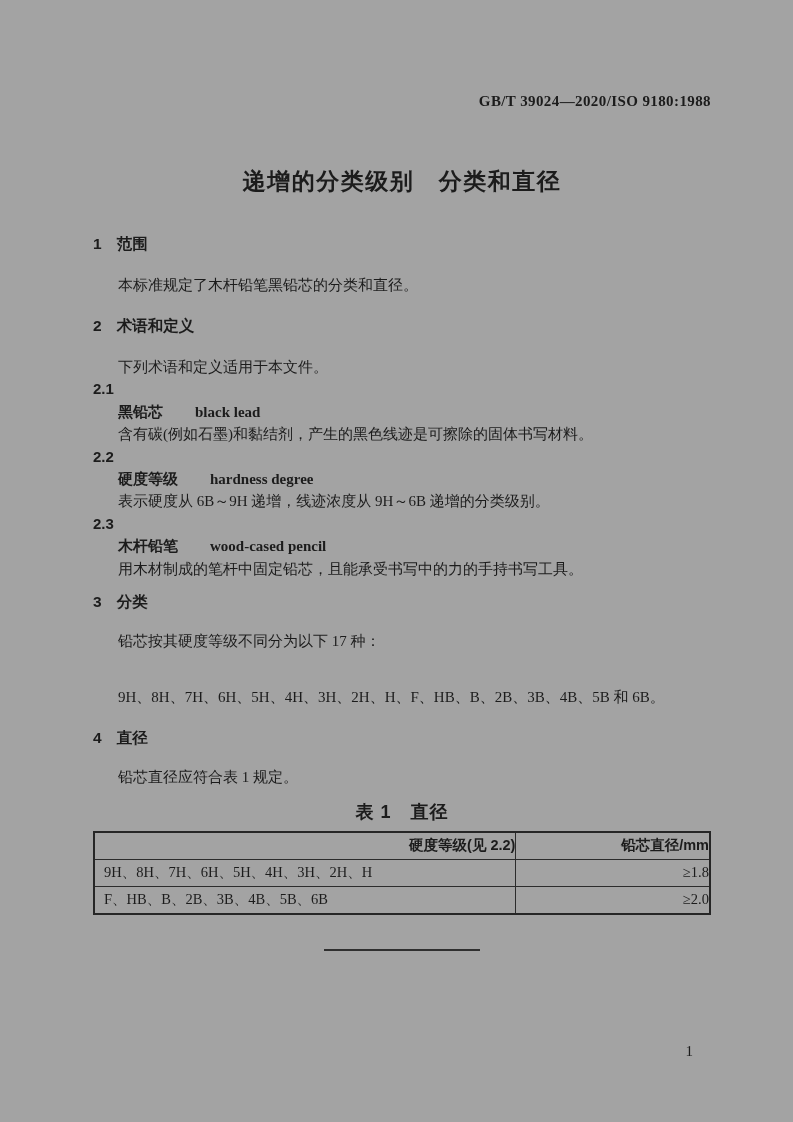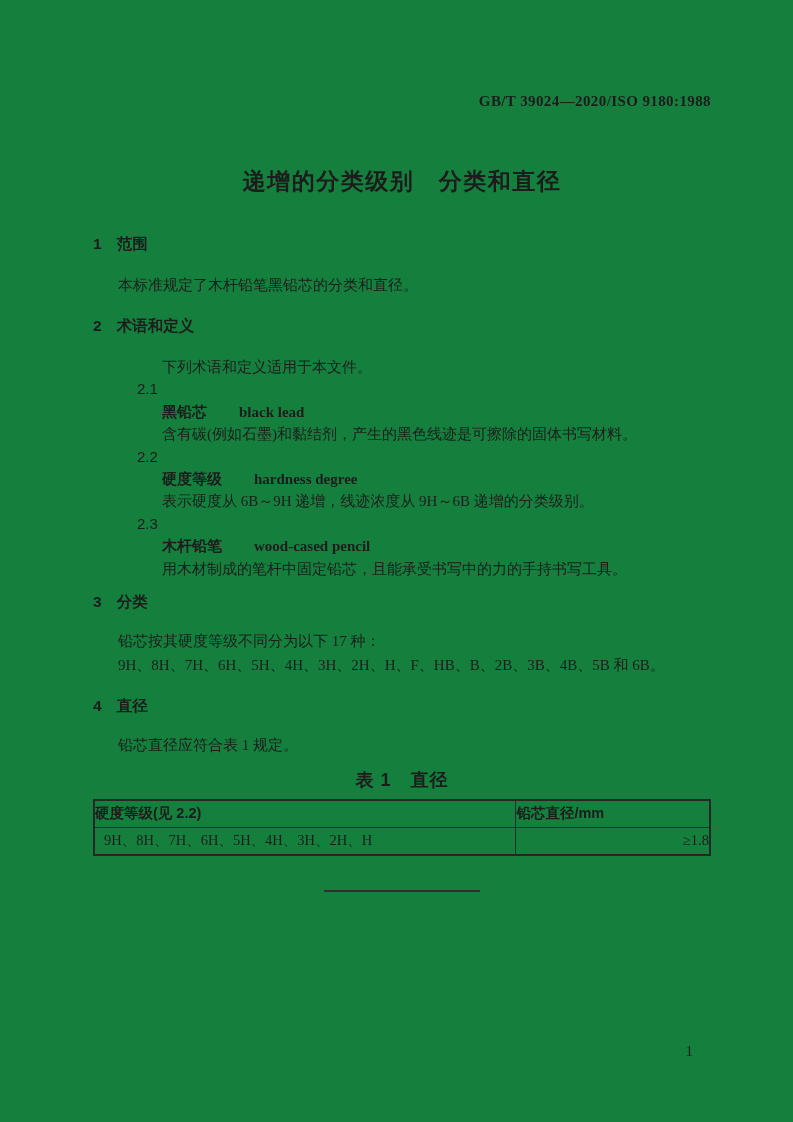--- a/index.html
+++ b/index.html
@@ -1,19 +1,19 @@
 <!DOCTYPE html>
 <html lang="zh"><head>
 <meta charset="utf-8">
 <style>
   html,body{margin:0;padding:0;background:#ffffff;}
   .page{
     position:relative;
     width:793px;height:1122px;
-    background:#15803d;
+    background:#a3a3a3;
     box-sizing:border-box;
     padding:93px 82px 0 93px;
     color:#1c1c1c;
     font-family:"Liberation Serif", serif;
     font-size:15px;
     overflow:hidden;
   }
   .doc-ref{
     text-align:right;
     font-weight:700;
@@ -39,30 +39,30 @@
     font-family:"Liberation Sans", sans-serif;
     font-weight:700;
     font-size:15.5px;
   }
   .h1{margin-top:38px;}
   .h2{margin-top:20px;}
   .h3{margin-top:12px;}
   .h4{margin-top:16px;}
   .para{height:20px;}
   .indent{padding-left:25px;}
-  .terms{margin-top:20px;line-height:22.4px;margin-left:44px;}
+  .terms{margin-top:20px;line-height:22.4px;}
   .terms .line{height:22.4px;}
-  .term-num{font-weight:400;font-family:"Liberation Sans", sans-serif;font-size:15px;}
+  .term-num{font-weight:700;font-family:"Liberation Sans", sans-serif;font-size:15px;}
   .term-title{display:flex;gap:32px;padding-left:25px;font-weight:700;}
   .term-zh{font-family:"Liberation Sans", sans-serif;}
   .term-en{font-family:"Liberation Serif", serif;}
   .term-def{padding-left:25px;}
   .note{padding-left:25px;font-size:12.5px;}
   .class-line1{margin-top:20px;height:24px;}
-  .class-line2{height:24px;}
+  .class-line2{height:24px;margin-top:32px;}
   .p4{margin-top:20px;}
   .tbl-caption{
     margin-top:12px;height:18px;
     text-align:center;
     font-family:"Liberation Sans", sans-serif;
     font-weight:700;font-size:18px;
     letter-spacing:1px;
   }
   table.tbl{
     width:618px;
@@ -72,21 +72,21 @@
     font-size:14.5px;
   }
   .tbl th,.tbl td{
     border:1px solid #2c2c2c;
     height:26px;
     padding:0;
   }
   .tbl th{
     font-family:"Liberation Sans", sans-serif;
     font-weight:700;
-    text-align:left;
+    text-align:right;
     font-size:14.5px;
     border-radius:10px;
   }
   .col-hardness{width:68.5%;}
   .col-diameter{width:31.5%;}
   .cell-hardness{text-align:left;padding-left:9px !important;}
   .cell-diameter{text-align:right;}
   .end-rule{
     width:156px;height:2px;
     background:#2f2f2f;
@@ -163,20 +163,24 @@
       <tr>
         <th class="col-hardness">硬度等级(见 2.2)</th>
         <th class="col-diameter">铅芯直径/mm</th>
       </tr>
     </thead>
     <tbody>
       <tr>
         <td class="cell-hardness">9H、8H、7H、6H、5H、4H、3H、2H、H</td>
         <td class="cell-diameter">≥1.8</td>
       </tr>
+      <tr>
+        <td class="cell-hardness">F、HB、B、2B、3B、4B、5B、6B</td>
+        <td class="cell-diameter">≥2.0</td>
+      </tr>
     </tbody>
   </table>
 
   <div class="end-rule"></div>
 
   <div class="page-number">1</div>
 
 </div>
 
 </body></html>

